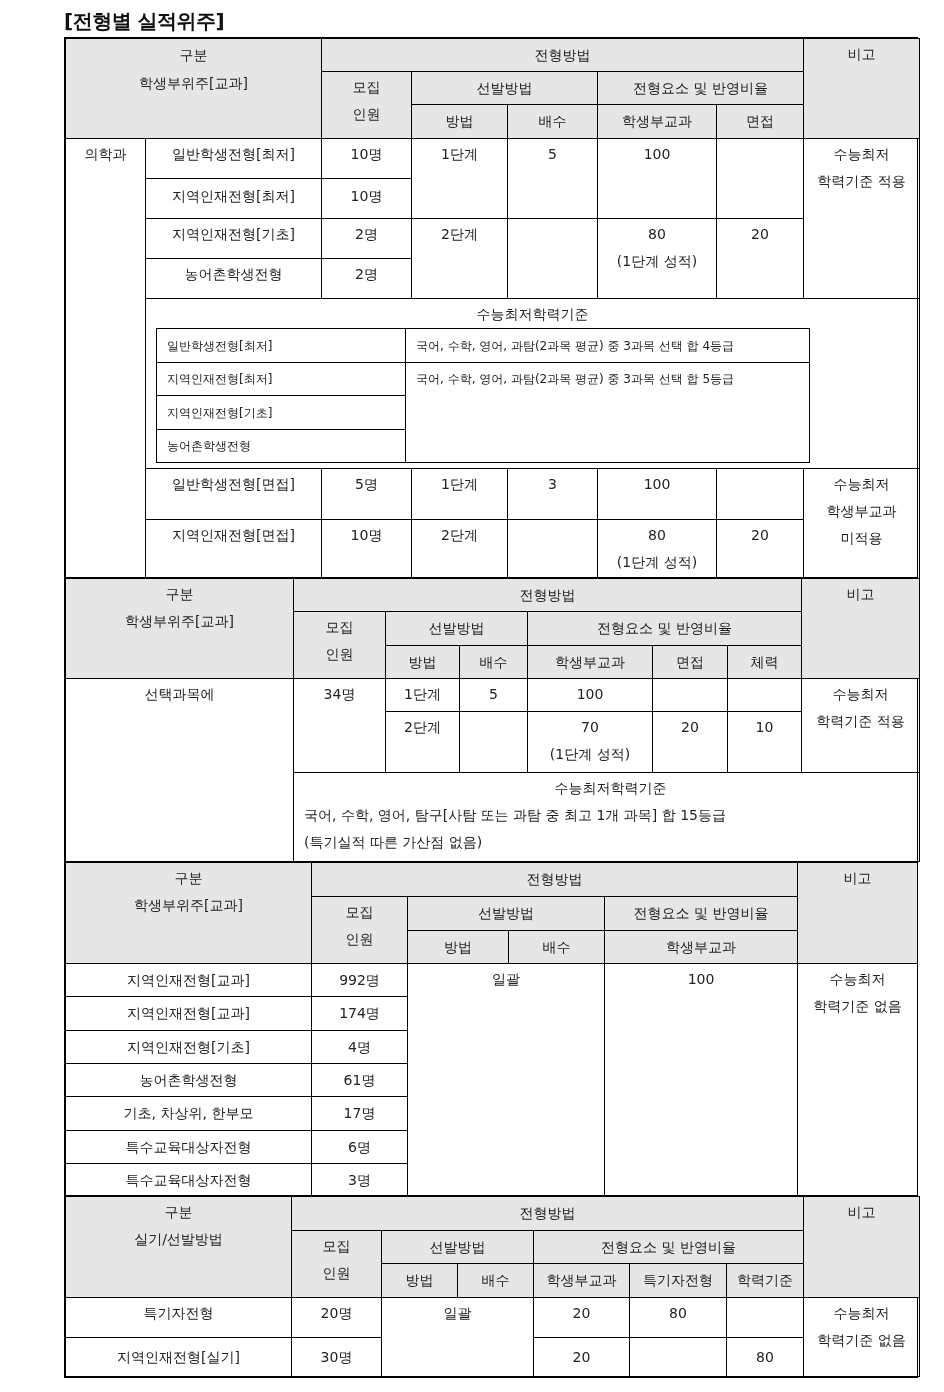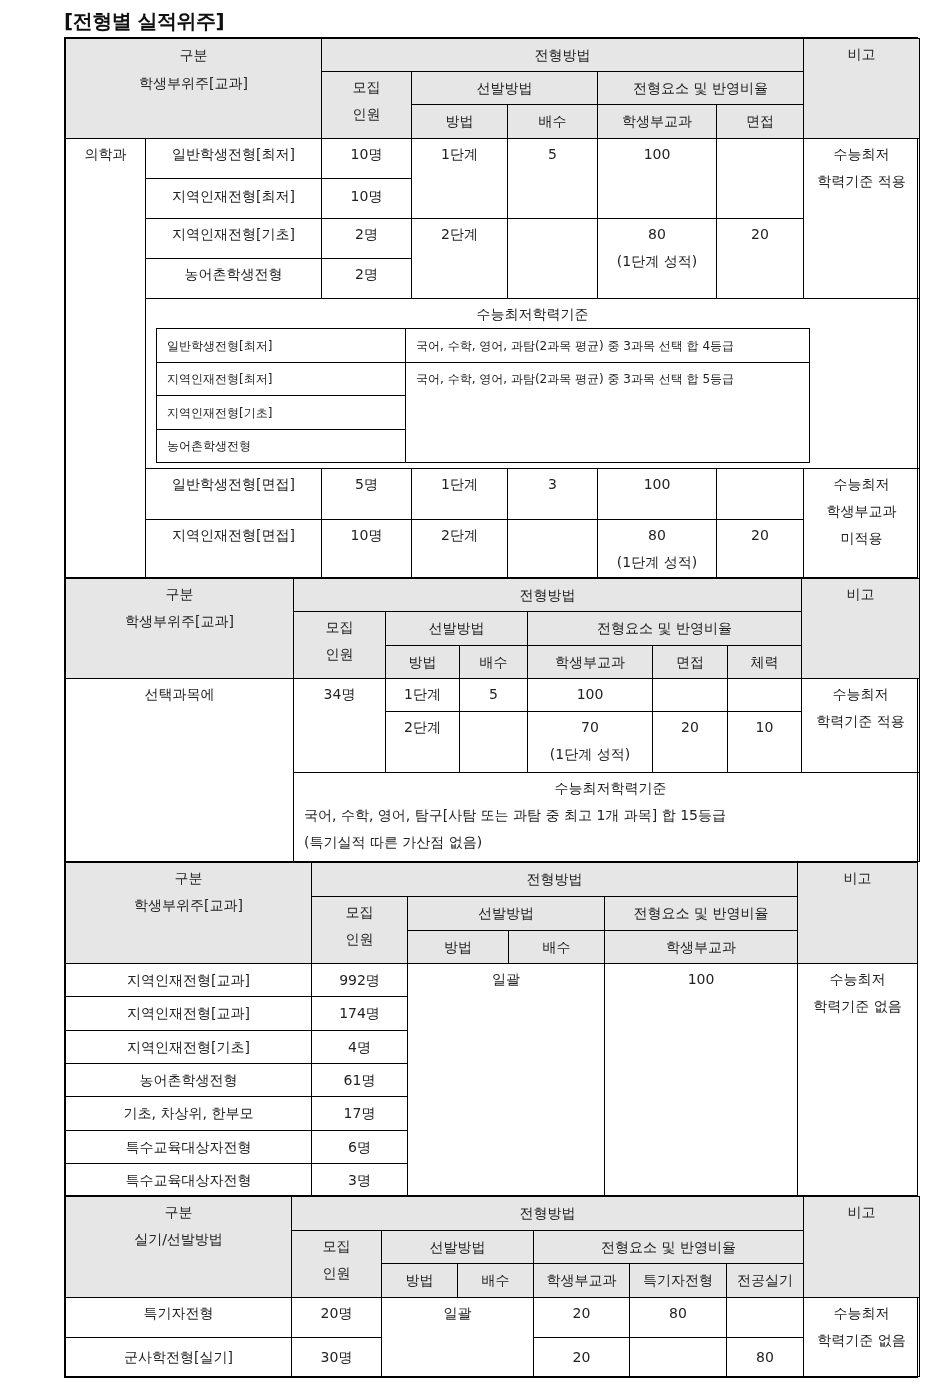--- a/index.html
+++ b/index.html
@@ -311,36 +311,36 @@
             <div>인원</div>
     </td>
     <td class="h hc" colspan="4">선발방법</td>
     <td class="h hc" colspan="3">전형요소 및 반영비율</td>
   </tr>
   <tr style="height:34px">
     <td class="h hc" colspan="2">방법</td>
     <td class="h hc" colspan="2">배수</td>
     <td class="h hc">학생부교과</td>
     <td class="h hc">특기자전형</td>
-    <td class="h hc">전공실기</td>
+    <td class="h hc">학력기준</td>
   </tr>
   <tr style="height:40px">
     <td style="padding-top:2px">특기자전형</td>
     <td style="padding-top:2px">20명</td>
     <td colspan="4" rowspan="2" style="padding-top:2px">일괄</td>
     <td style="padding-top:2px">20</td>
     <td style="padding-top:2px">80</td>
     <td></td>
     <td rowspan="2" style="padding-top:2px">
       <div>수능최저</div>
             <div>학력기준 없음</div>
     </td>
   </tr>
   <tr style="height:39px">
-    <td class="hc">군사학전형[실기]</td>
+    <td class="hc">지역인재전형[실기]</td>
     <td class="hc">30명</td>
     <td class="hc">20</td>
     <td class="hc"></td>
     <td class="hc">80</td>
   </tr>
 </tbody>
     </table>
 </div>
 
 </body></html>

